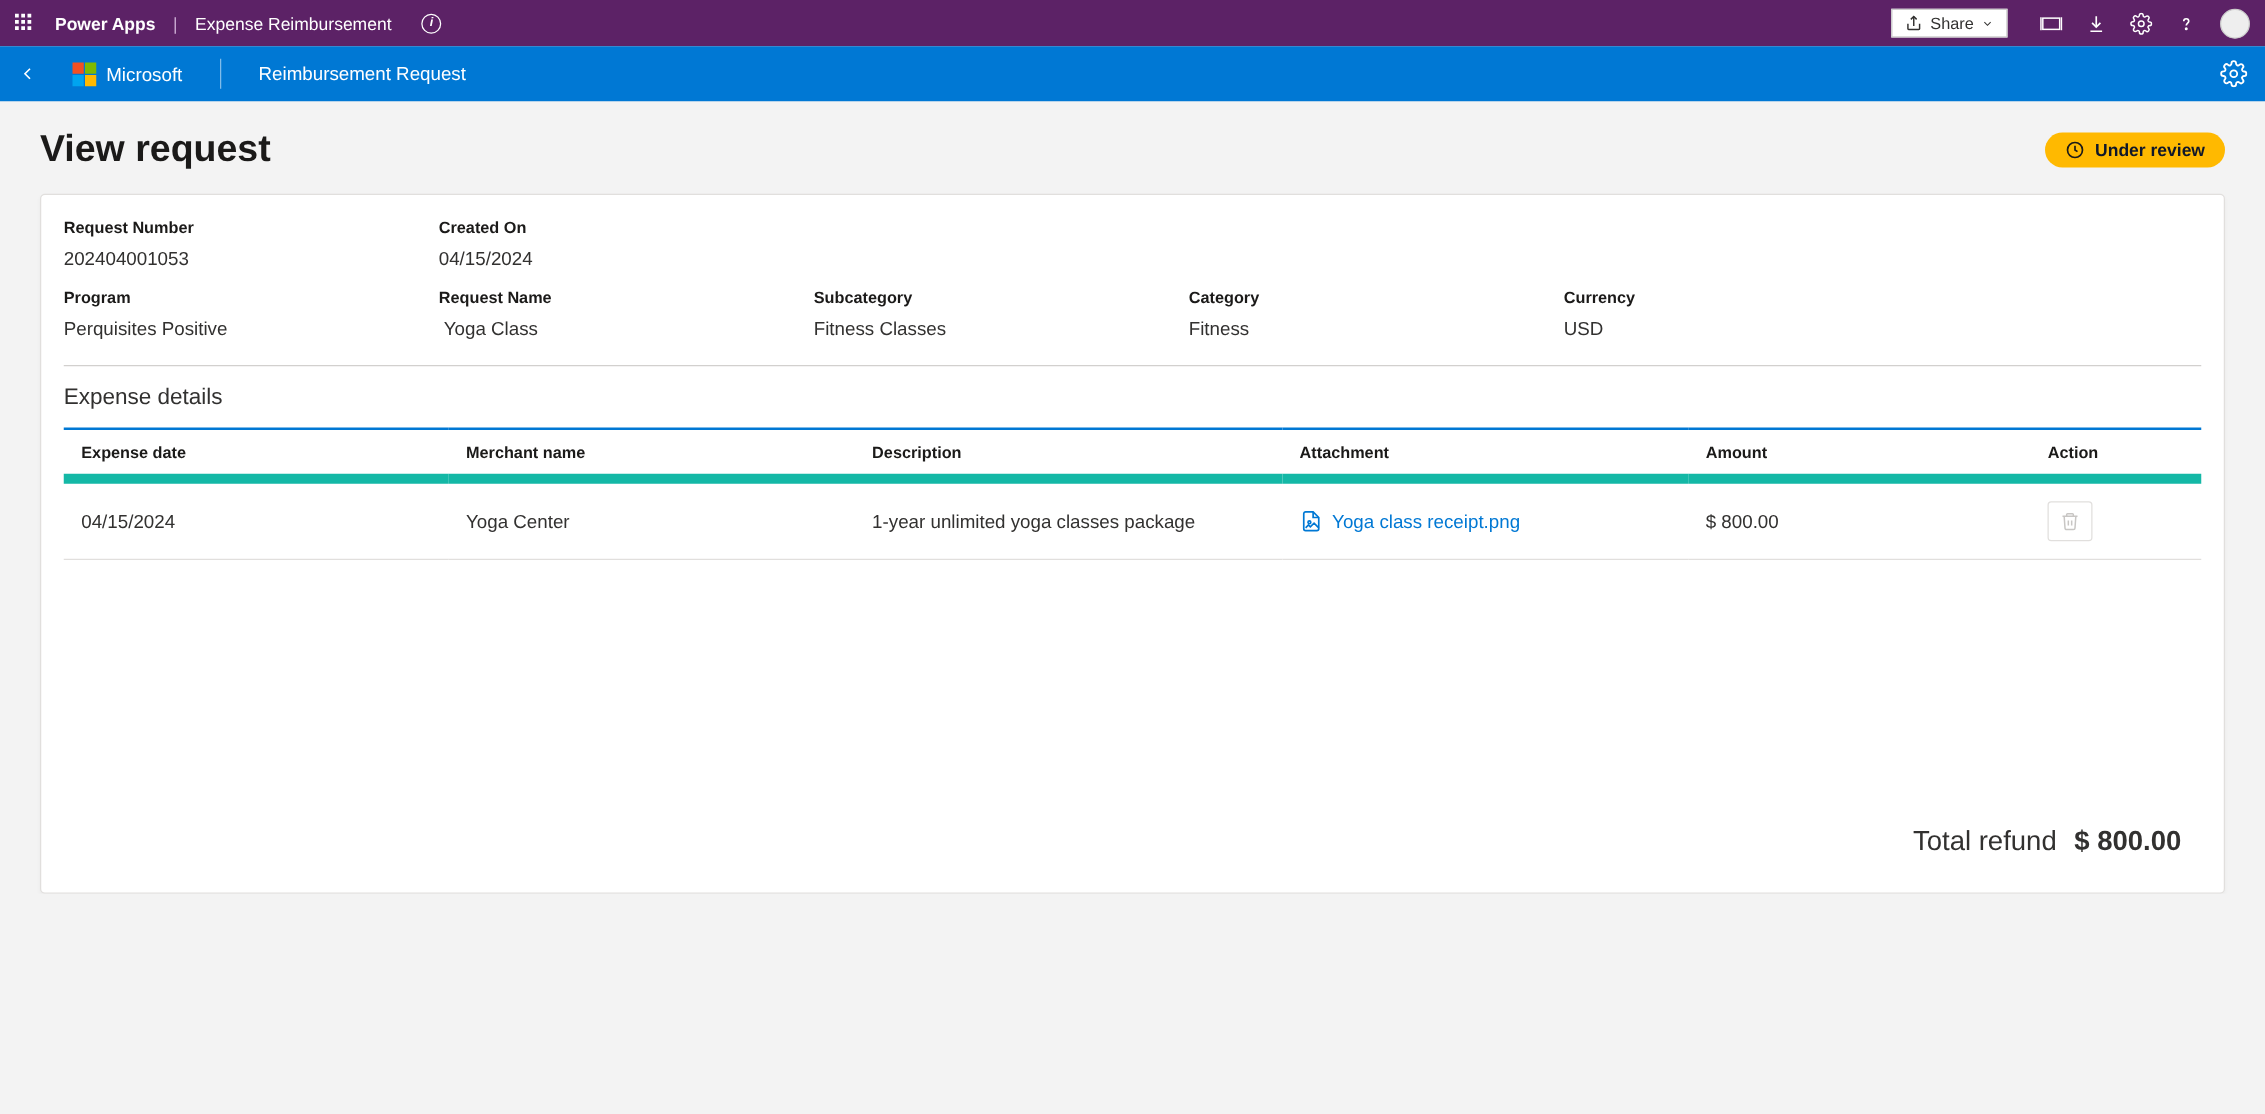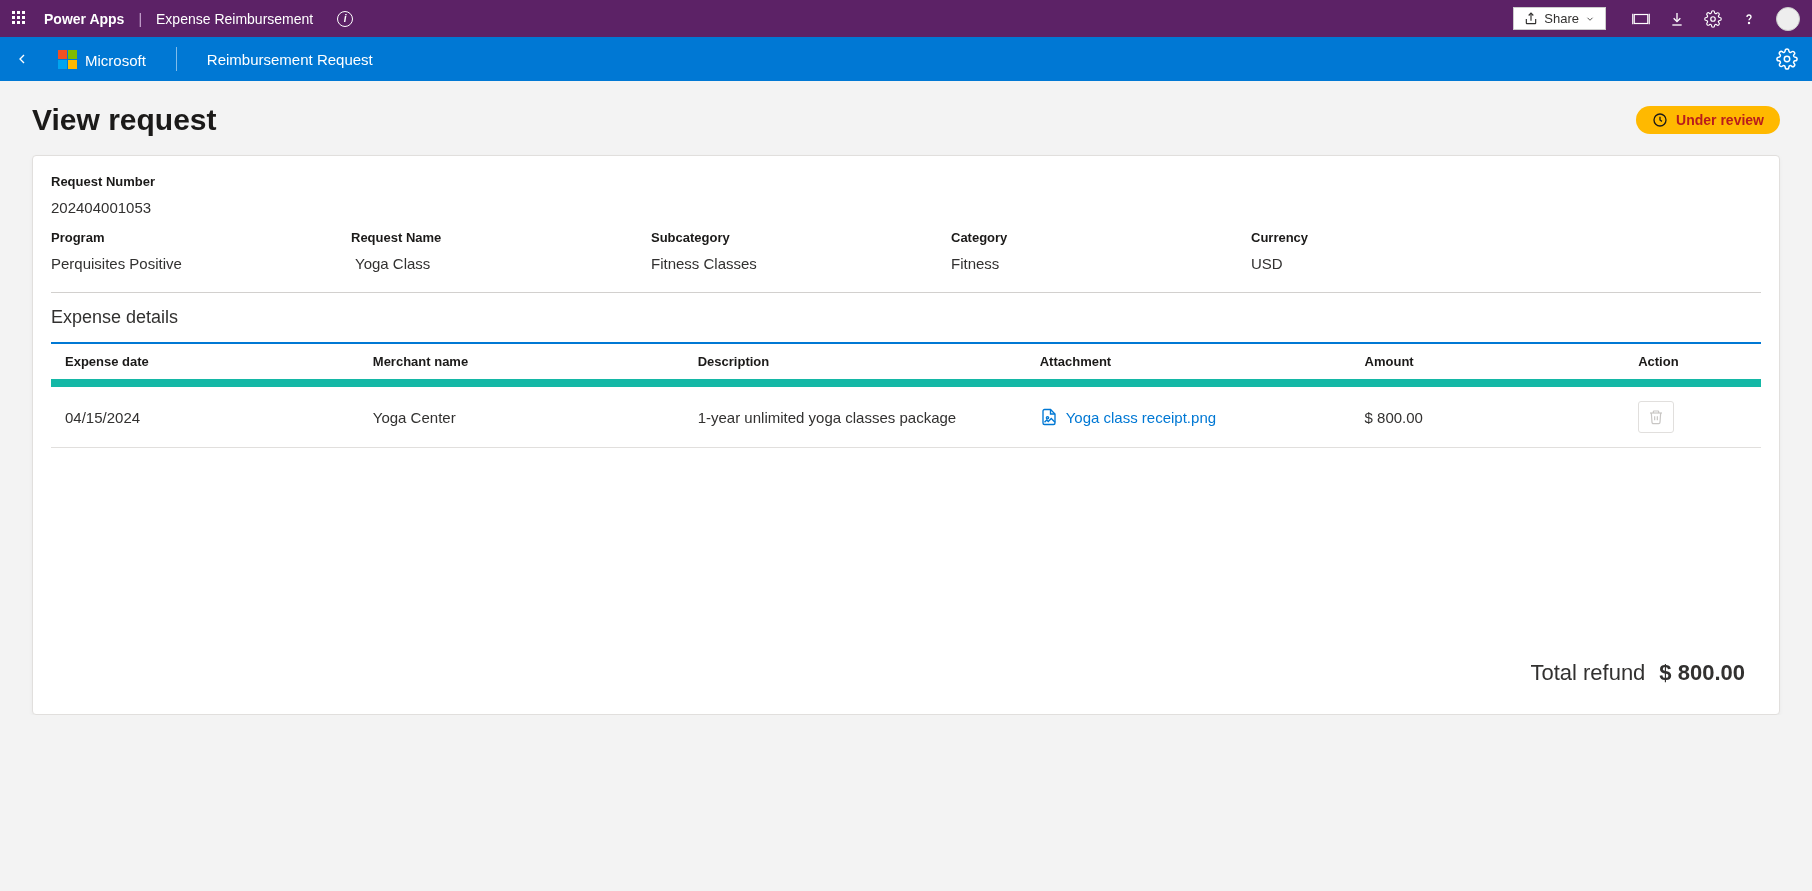--- a/index.html
+++ b/index.html
@@ -69,21 +69,21 @@
   
   .page {
     padding: 22px 32px 0 32px;
   }
   .page-head {
     display: flex; align-items: center; justify-content: space-between;
     margin-bottom: 18px;
   }
   .page-title { font-size: 30px; font-weight: 600; color: #1b1a19; }
   .status-badge {
-    background: #ffb900; color: #b91c1c;
+    background: #ffb900; color: #0f172a;
     padding: 6px 16px; border-radius: 18px;
     display: flex; align-items: center; gap: 8px;
     font-size: 14px; font-weight: 600;
   }
 
   
   .card {
     background: #fff;
     border: 1px solid #e1dfdd;
     border-radius: 4px;
@@ -230,20 +230,24 @@
       <span>Under review</span>
     </div>
   </div>
 
   <div class="card">
 
     <div class="field-grid" style="grid-template-columns: 300px 300px;">
       <div class="field">
         <label>Request Number</label>
         <div class="value">202404001053</div>
+      </div>
+      <div class="field">
+        <label>Created On</label>
+        <div class="value">04/15/2024</div>
       </div>
     </div>
 
     <div class="field-grid" style="grid-template-columns: 300px 300px 300px 300px 200px;">
       <div class="field">
         <label>Program</label>
         <div class="value">Perquisites Positive</div>
       </div>
       <div class="field">
         <label>Request Name</label>

